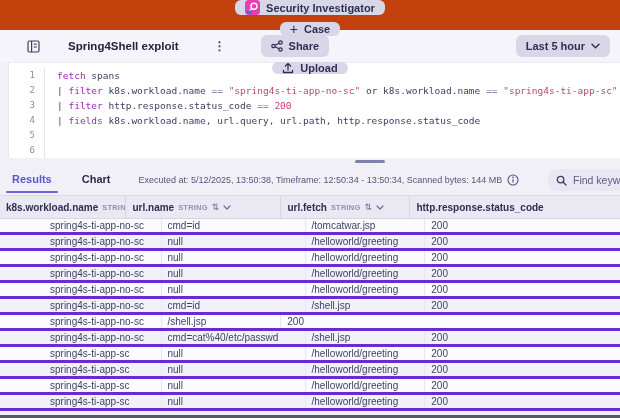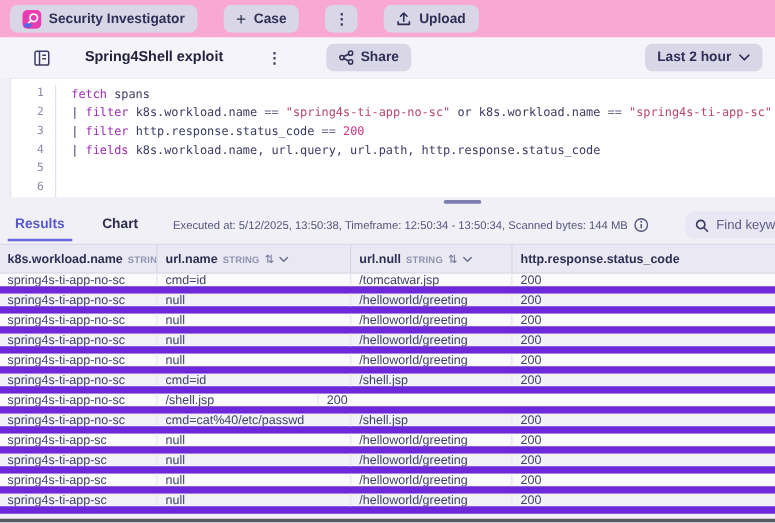--- a/index.html
+++ b/index.html
@@ -5,22 +5,22 @@
   * { margin:0; padding:0; box-sizing:border-box; }
   html,body { width:620px; height:418px; overflow:hidden; }
   body {
     font-family:"Liberation Sans", sans-serif;
     background:#f1f0f7;
     color:#2d2d52;
     position:relative;
   }
   
   .app-bar {
-    height:30px; background:#f9a8d4;
-    display:flex; align-items:center; gap:21px; padding:0 8px;
+    height:30px; background:#c2410c;
+    display:flex; align-items:center; gap:7px; padding:0 8px;flex-direction:column;
   }
   .pill {
     background:#d9d7e7; border:none; border-radius:6px;
     height:22px; padding:0 10px; display:inline-flex; align-items:center; gap:6px;
     font-family:"Liberation Sans", sans-serif;
     font-size:11px; font-weight:700; color:#2f2f56; cursor:pointer; white-space:nowrap;
   }
   .pill.icon-only { padding:0 7px; }
   .kebab { font-size:12px; font-weight:700; color:#3c3c63; line-height:1; }
   .plus-glyph { font-size:14px; font-weight:400; line-height:1; color:#2f2f56; }
@@ -102,21 +102,21 @@
     display:flex; align-items:center; gap:4px; padding:0 6px;
     border-right:1px solid #d8d6e5; font-size:10px; font-weight:700; color:#2e2e52;
     white-space:nowrap; overflow:hidden; cursor:pointer;
   }
   .th .type { font-size:7.5px; font-weight:700; color:#9092b0; letter-spacing:.2px; }
   .th .sort-glyph { font-size:9px; color:#6c6e92; font-weight:400; }
   .th svg { flex:none; }
   .trow { display:flex; height:16px; align-items:center; font-size:10px; color:#3f3f66; cursor:pointer; }
   .trow:nth-child(odd)  { background:#fbfbfe; }
   .trow:nth-child(even) { background:#f2f1f8; }
-  .trow { border-bottom:6px solid #6d28d9; }
+  .trow { border-bottom:3px solid #6d28d9;padding-left:44px; }
   .td {
     padding:0 6px; border-right:1px solid #e7e5f0; height:100%;
     display:flex; align-items:center; white-space:nowrap; overflow:hidden;
   }
   .c0 { width:20.4%; flex:none; }
   .c1 { width:25.0%; flex:none; }
   .c2 { width:20.8%; flex:none; }
   .c3 { flex:1; border-right:none !important; }
   
   .bottom-strip { position:absolute; left:0; right:0; bottom:0; height:3px; background:#585863; }
@@ -174,21 +174,21 @@
         <circle cx="2.5" cy="6" r="1.7" fill="none" stroke="#2f2f56" stroke-width="1.2"></circle>
         <circle cx="9.5" cy="9.5" r="1.7" fill="none" stroke="#2f2f56" stroke-width="1.2"></circle>
         <line x1="4" y1="5.2" x2="8" y2="3.2" stroke="#2f2f56" stroke-width="1.2"></line>
         <line x1="4" y1="6.8" x2="8" y2="8.8" stroke="#2f2f56" stroke-width="1.2"></line>
       </svg>
     </span>
     <span>Share</span>
   </button>
   <span class="spacer"></span>
   <button class="pill">
-    <span>Last 2 hour</span>
+    <span>Last 5 hour</span>
     <span style="display:flex;">
       <svg width="9" height="6" viewBox="0 0 9 6">
           <path d="M1 1.2 L4.5 4.8 L8 1.2" fill="none" stroke="#2f2f56" stroke-width="1.4" stroke-linecap="round" stroke-linejoin="round"></path>
         </svg>
     </span>
   </button>
 </div>
 
 <div class="editor" id="editor">
     <div class="code-line">
@@ -251,21 +251,21 @@
       </div>
       <div class="th c1">
         <span>url.name</span>
         <span class="type">STRING</span>
         <span class="sort-glyph">⇅</span>
         <svg width="8" height="5" viewBox="0 0 8 5">
           <path d="M1 1 L4 4 L7 1" fill="none" stroke="#6c6e92" stroke-width="1.2" stroke-linecap="round" stroke-linejoin="round"></path>
         </svg>
       </div>
       <div class="th c2">
-        <span>url.null</span>
+        <span>url.fetch</span>
         <span class="type">STRING</span>
         <span class="sort-glyph">⇅</span>
         <svg width="8" height="5" viewBox="0 0 8 5">
           <path d="M1 1 L4 4 L7 1" fill="none" stroke="#6c6e92" stroke-width="1.2" stroke-linecap="round" stroke-linejoin="round"></path>
         </svg>
       </div>
       <div class="th c3">
         <span>http.response.status_code</span>
       </div>
     </div>

